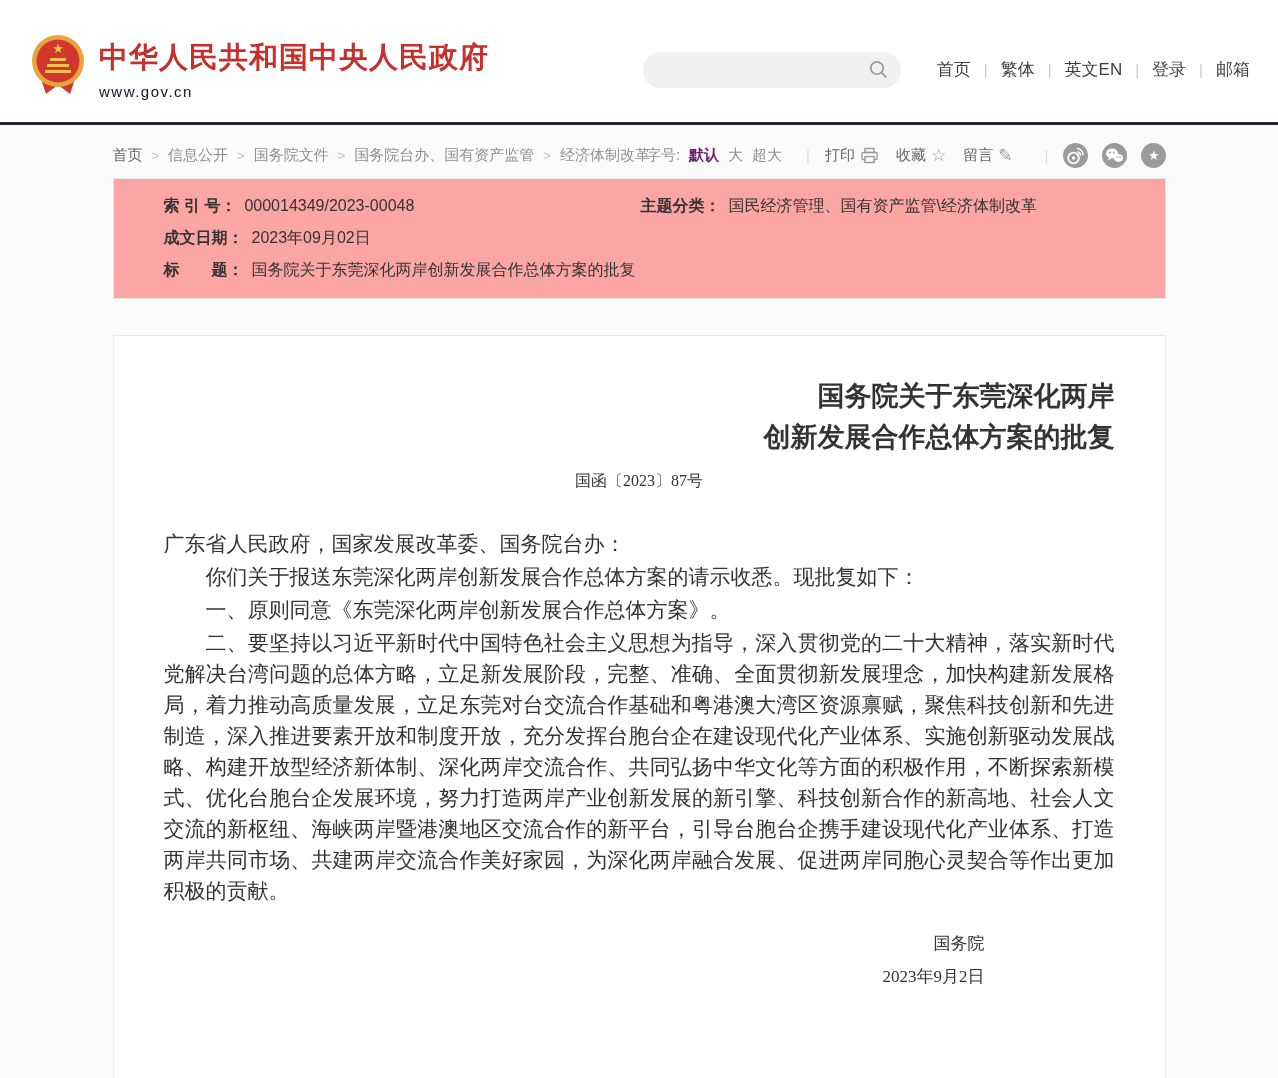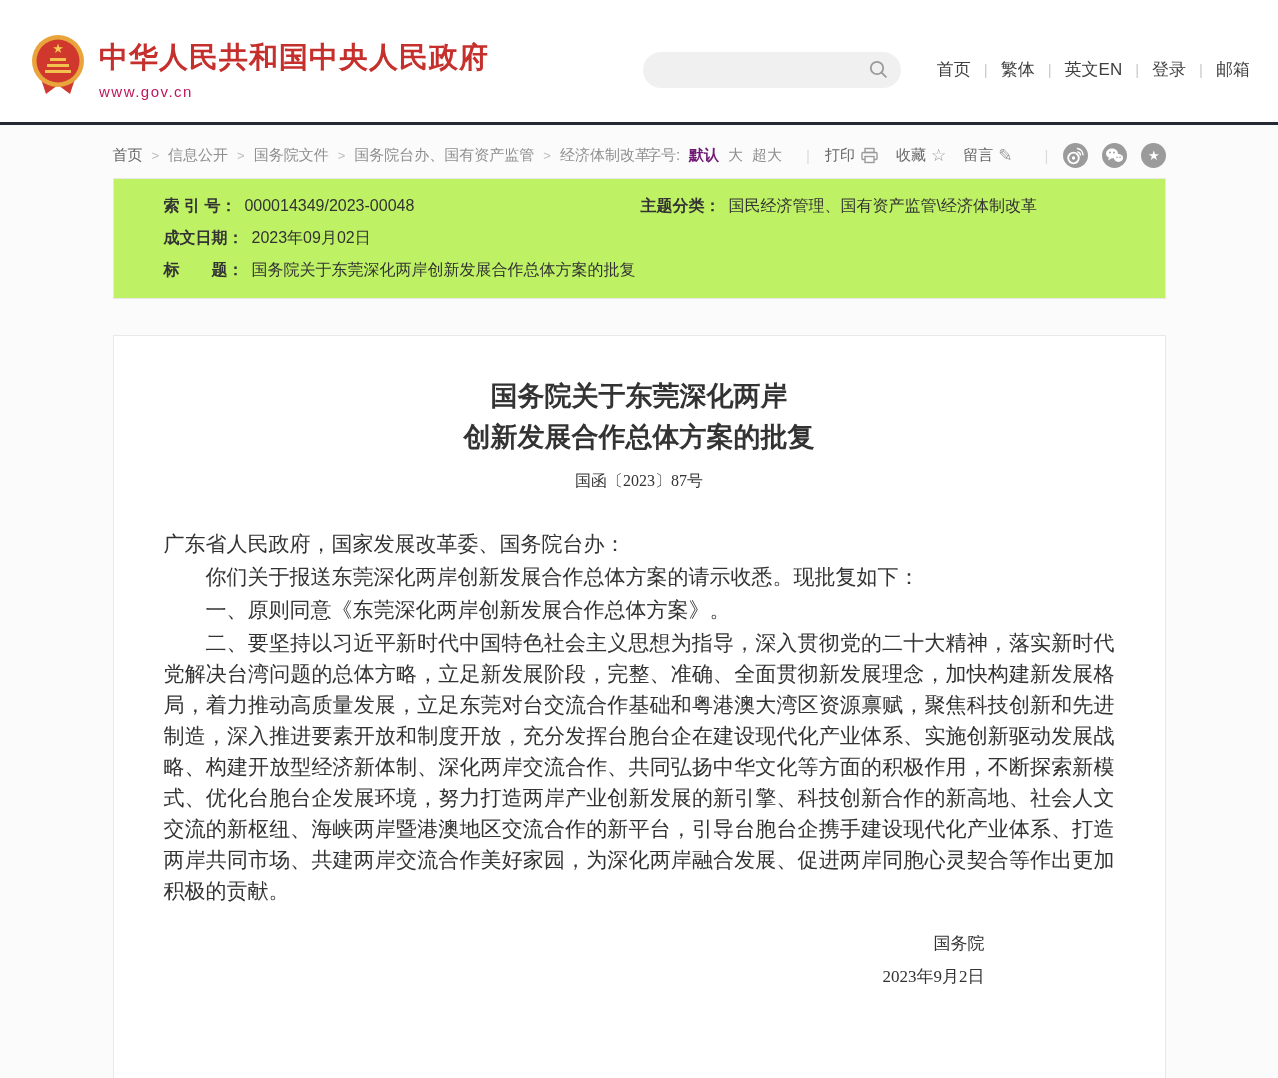--- a/index.html
+++ b/index.html
@@ -4,21 +4,21 @@
 <style>
   * { margin:0; padding:0; box-sizing:border-box; }
   html,body { width:1278px; height:1078px; overflow:hidden; background:#fff;
     font-family:"Liberation Sans", sans-serif; color:#333; }
 
   
   .header { position:relative; height:122px; background:#fff; }
   .logo-wrap { position:absolute; left:30px; top:34px; display:flex; gap:13px; cursor:pointer; }
   .site-text { padding-top:4px; }
   .site-title { font-size:29px; font-weight:bold; color:#c5302c; letter-spacing:1px; }
-  .site-url { font-size:15px; color:#be185d; margin-top:5px; letter-spacing:1.5px; }
+  .site-url { font-size:15px; color:#0f172a; margin-top:5px; letter-spacing:1.5px; }
 
   .search { position:absolute; left:643px; top:52px; width:258px; height:36px;
     background:#f0f0f0; border-radius:18px; }
   .search input { position:absolute; left:18px; top:0; width:200px; height:36px;
     background:transparent; border:none; outline:none; font-size:15px; color:#555; }
   .search .mag { position:absolute; right:12px; top:7px; cursor:pointer; }
 
   .top-nav { position:absolute; right:28px; top:58px; display:flex; align-items:center;
     font-size:17px; color:#3f3f3f; }
   .top-nav .nav-link { cursor:pointer; }
@@ -40,33 +40,33 @@
   .fz-opt { color:#8f8f8f; cursor:pointer; margin-right:9px; }
   .fz-opt.selected { color:#701a75; font-weight:bold; }
   .tb-sep { color:#dcdcdc; margin:0 15px; }
   .tool { display:flex; align-items:center; gap:5px; color:#666; cursor:pointer; margin-right:17px; white-space:nowrap;justify-content:center; }
   .tool .glyph { color:#9a9a9a; font-size:17px; line-height:1; }
   .share { margin-left:auto; display:flex; gap:14px; }
   .circle { width:25px; height:25px; border-radius:50%; background:#9b9b9b; cursor:pointer;
     display:flex; align-items:center; justify-content:center; color:#fff; font-size:13px; }
 
   
-  .meta-box { width:1053px; margin:10px auto 0; background:#bef264; border:1px solid #e8e8e8;
+  .meta-box { width:1053px; margin:10px auto 0; background:#fca5a5; border:1px solid #e8e8e8;
     padding:11px 0 12px; }
   .meta-row { display:grid; grid-template-columns:477px 1fr; padding-left:50px;
     line-height:32px; font-size:16px; }
   .meta-row.full { grid-template-columns:1fr; }
   .meta-label { font-weight:bold; color:#333; white-space:pre; margin-right:8px; }
   .meta-value { color:#333; }
 
   
   .doc-box { width:1053px; margin:36px auto 0; background:#fff; border:1px solid #e8e8e8;
     border-bottom:none; padding:40px 50px 0; height:760px;
     font-family:"Liberation Serif", serif; }
-  .doc-title { text-align:center; font-size:27px; font-weight:bold; line-height:41px; color:#333; }
+  .doc-title { text-align:right; font-size:27px; font-weight:bold; line-height:41px; color:#333; }
   .doc-number { text-align:center; font-size:16px; margin-top:13px; color:#333; }
   .doc-body { margin-top:37px; font-size:21px; line-height:31px; text-align:justify; color:#333; }
   .doc-body p { margin:2px 0; }
   .doc-body p.indent { text-indent:2em; }
   .sig-block { margin-top:20px; text-align:right; padding-right:130px; font-size:17px; line-height:33px; }
 
   svg { display:block; }
 </style>
 </head>
 <body>

